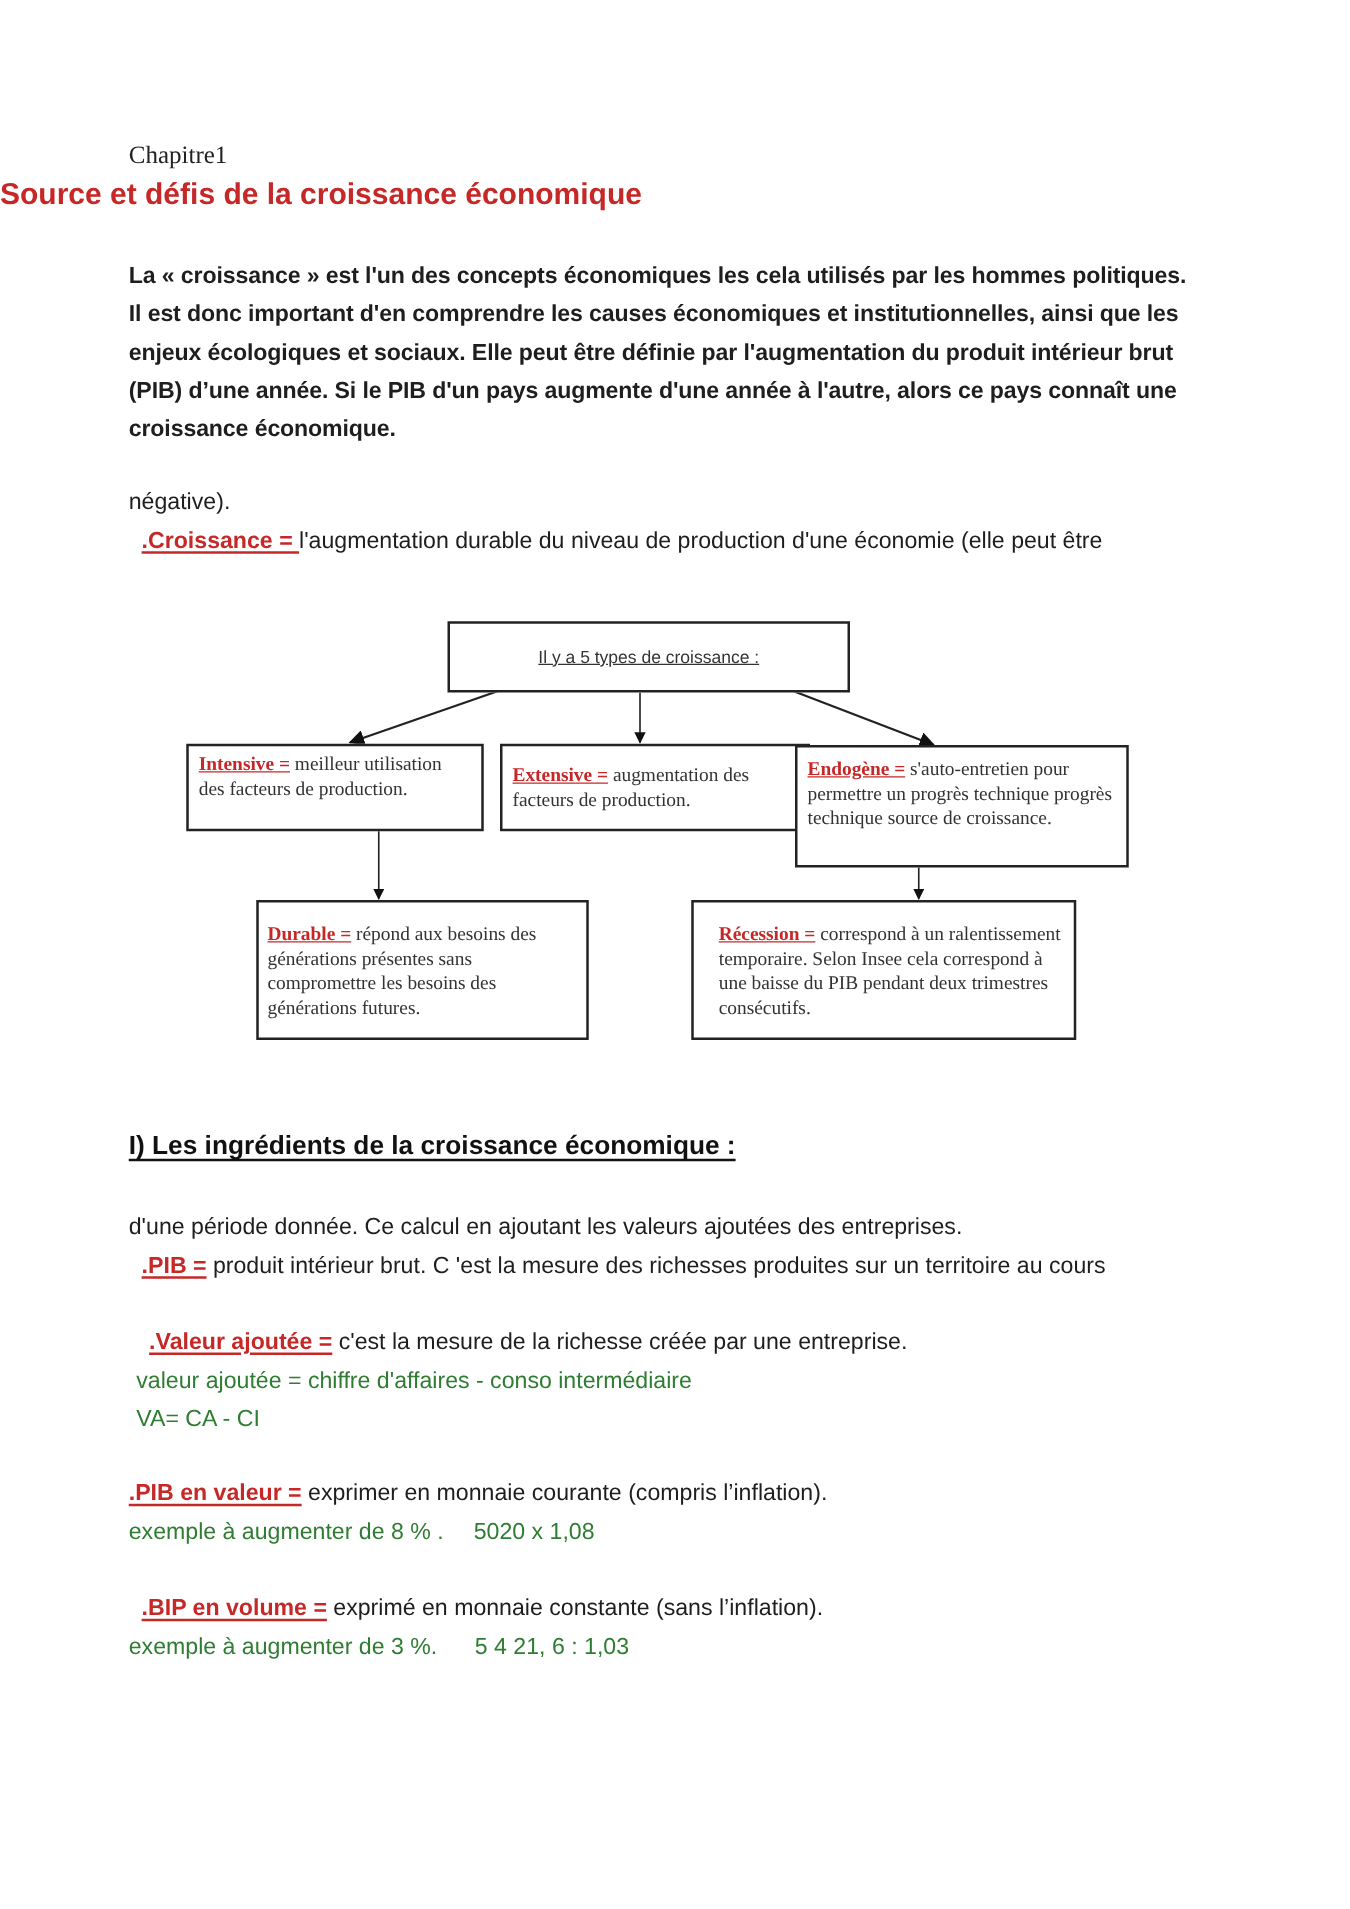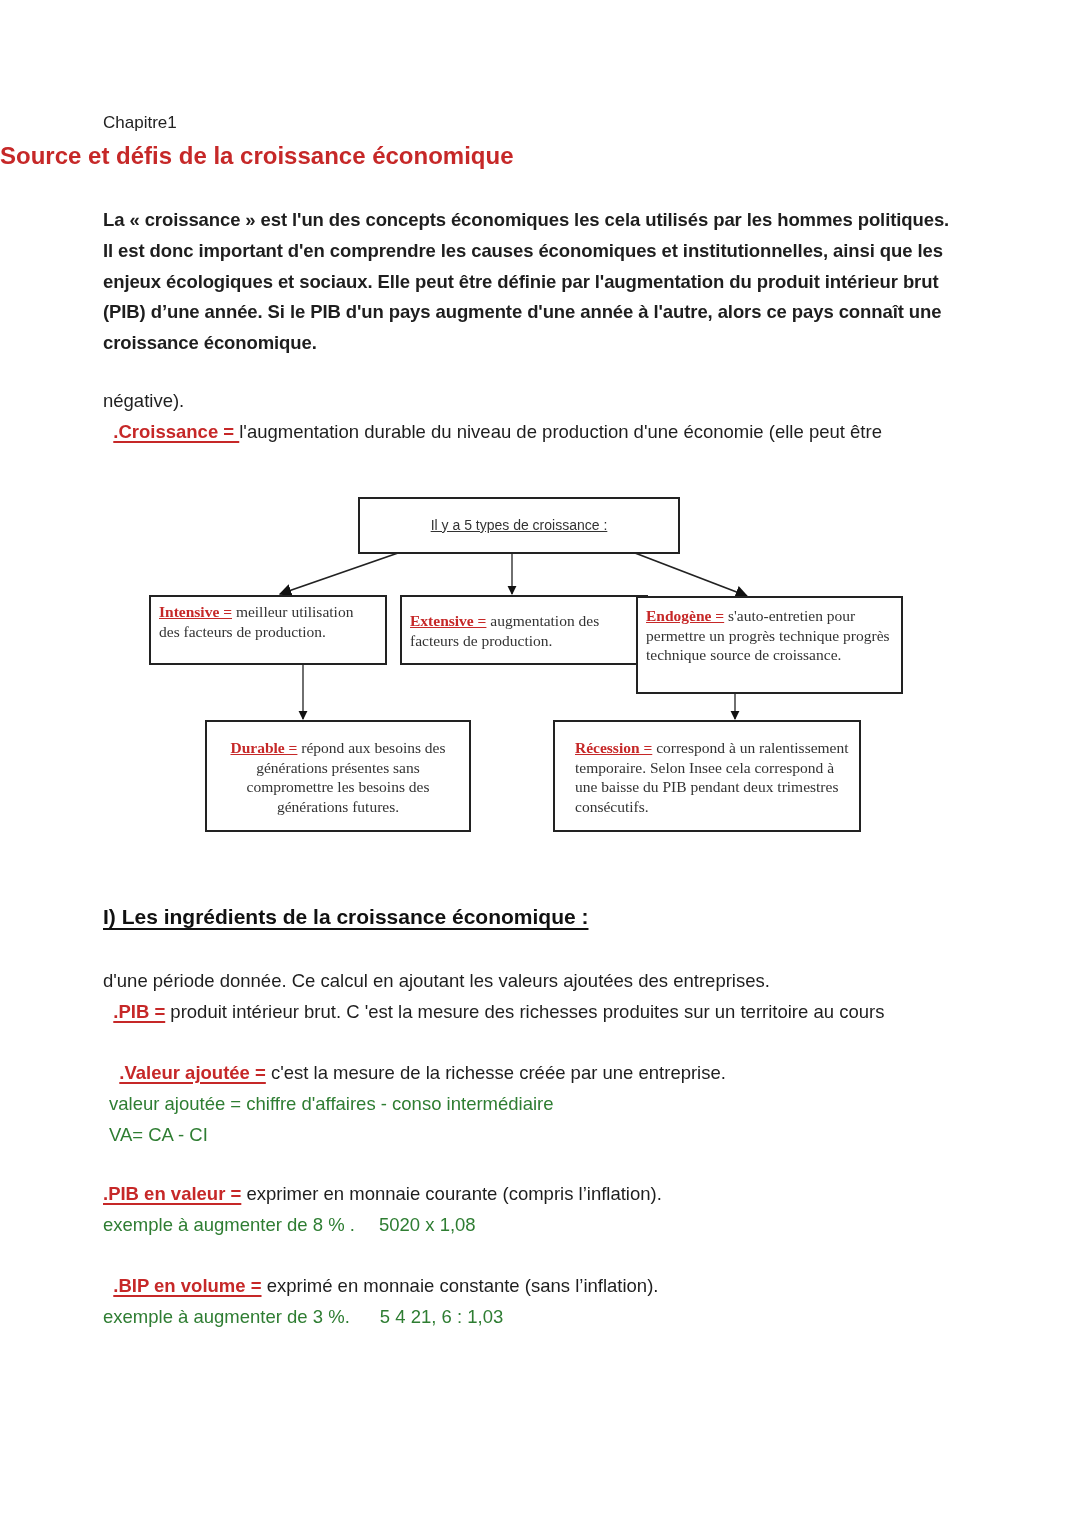--- a/index.html
+++ b/index.html
@@ -1,18 +1,18 @@
 <!DOCTYPE html>
 <html><head>
   <meta charset="utf-8">
   <style>
     html, body { margin: 0; padding: 0; background: #ffffff; }
     body { width: 1080px; height: 1527px; position: relative; overflow: hidden; font-family: "Liberation Sans", sans-serif; color: #1a1a1a; }
     .abs { position: absolute; }
-    .chapter { left: 103px; top: 113px; font-family: Liberation Sans, sans-serif; font-size: 17px; color: #222; }
+    .chapter { left: 103px; top: 113px; font-family: Liberation Serif, serif; font-size: 20px; color: #222; }
     .title { left: 0; width: 1080px; top: 142px; text-align: left; font-size: 24px; font-weight: bold; color: #c62828; text-decoration: underline; text-decoration-thickness: 2px; text-underline-offset: 4px; }
     .title span { display: inline-block; margin-left: 0px; }
     .intro { left: 103px; top: 205px; width: 880px; font-size: 18.5px; font-weight: bold; line-height: 30.8px; color: #1e1e1e; letter-spacing: -0.1px; }
     .def { font-size: 18.5px; line-height: 30.8px; color: #1e1e1e; }
     .term { color: #c62828; font-weight: bold; text-decoration: underline; text-decoration-thickness: 2px; text-underline-offset: 3px; }
     .green { color: #2e7d32; font-size: 18.5px; line-height: 30.8px; }
     .heading { left: 103px; top: 905px; font-size: 21px; font-weight: bold; text-decoration: underline; text-decoration-thickness: 2px; text-underline-offset: 4px; color: #111; }
 
     
     .box { position: absolute; border: 2px solid #222; background: #fff; box-sizing: border-box; font-family: "Liberation Serif", serif; font-size: 15.5px; line-height: 19.5px; color: #333; }
@@ -64,21 +64,21 @@
   </div>
 
   <div class="box" style="left:400px; top:595px; width:248px; height:70px; padding:14px 8px 4px 8px;">
     <span class="t">Extensive =</span><span>  augmentation des facteurs de production.</span>
   </div>
 
   <div class="box" style="left:636px; top:596px; width:267px; height:98px; padding:8px 8px;">
     <span class="t">Endogène =</span><span> s'auto-entretien pour permettre un progrès technique progrès technique source de croissance.</span>
   </div>
 
-  <div class="box" style="left:205px; top:720px; width:266px; height:112px; padding:16px 7px 0 7px;text-align:center;">
+  <div class="box" style="left:205px; top:720px; width:266px; height:112px; padding:16px 7px 0 7px;">
     <span class="t">Durable =</span><span> répond aux besoins des générations présentes sans compromettre les besoins des générations futures.</span>
   </div>
 
   <div class="box" style="left:553px; top:720px; width:308px; height:112px; padding:16px 8px 0 20px;">
     <span class="t">Récession =</span><span> correspond à un ralentissement temporaire. Selon Insee cela correspond à une baisse du PIB pendant deux trimestres consécutifs.</span>
   </div>
 </div>
 
 <div class="abs heading">I) Les ingrédients de la croissance économique :</div>
 

